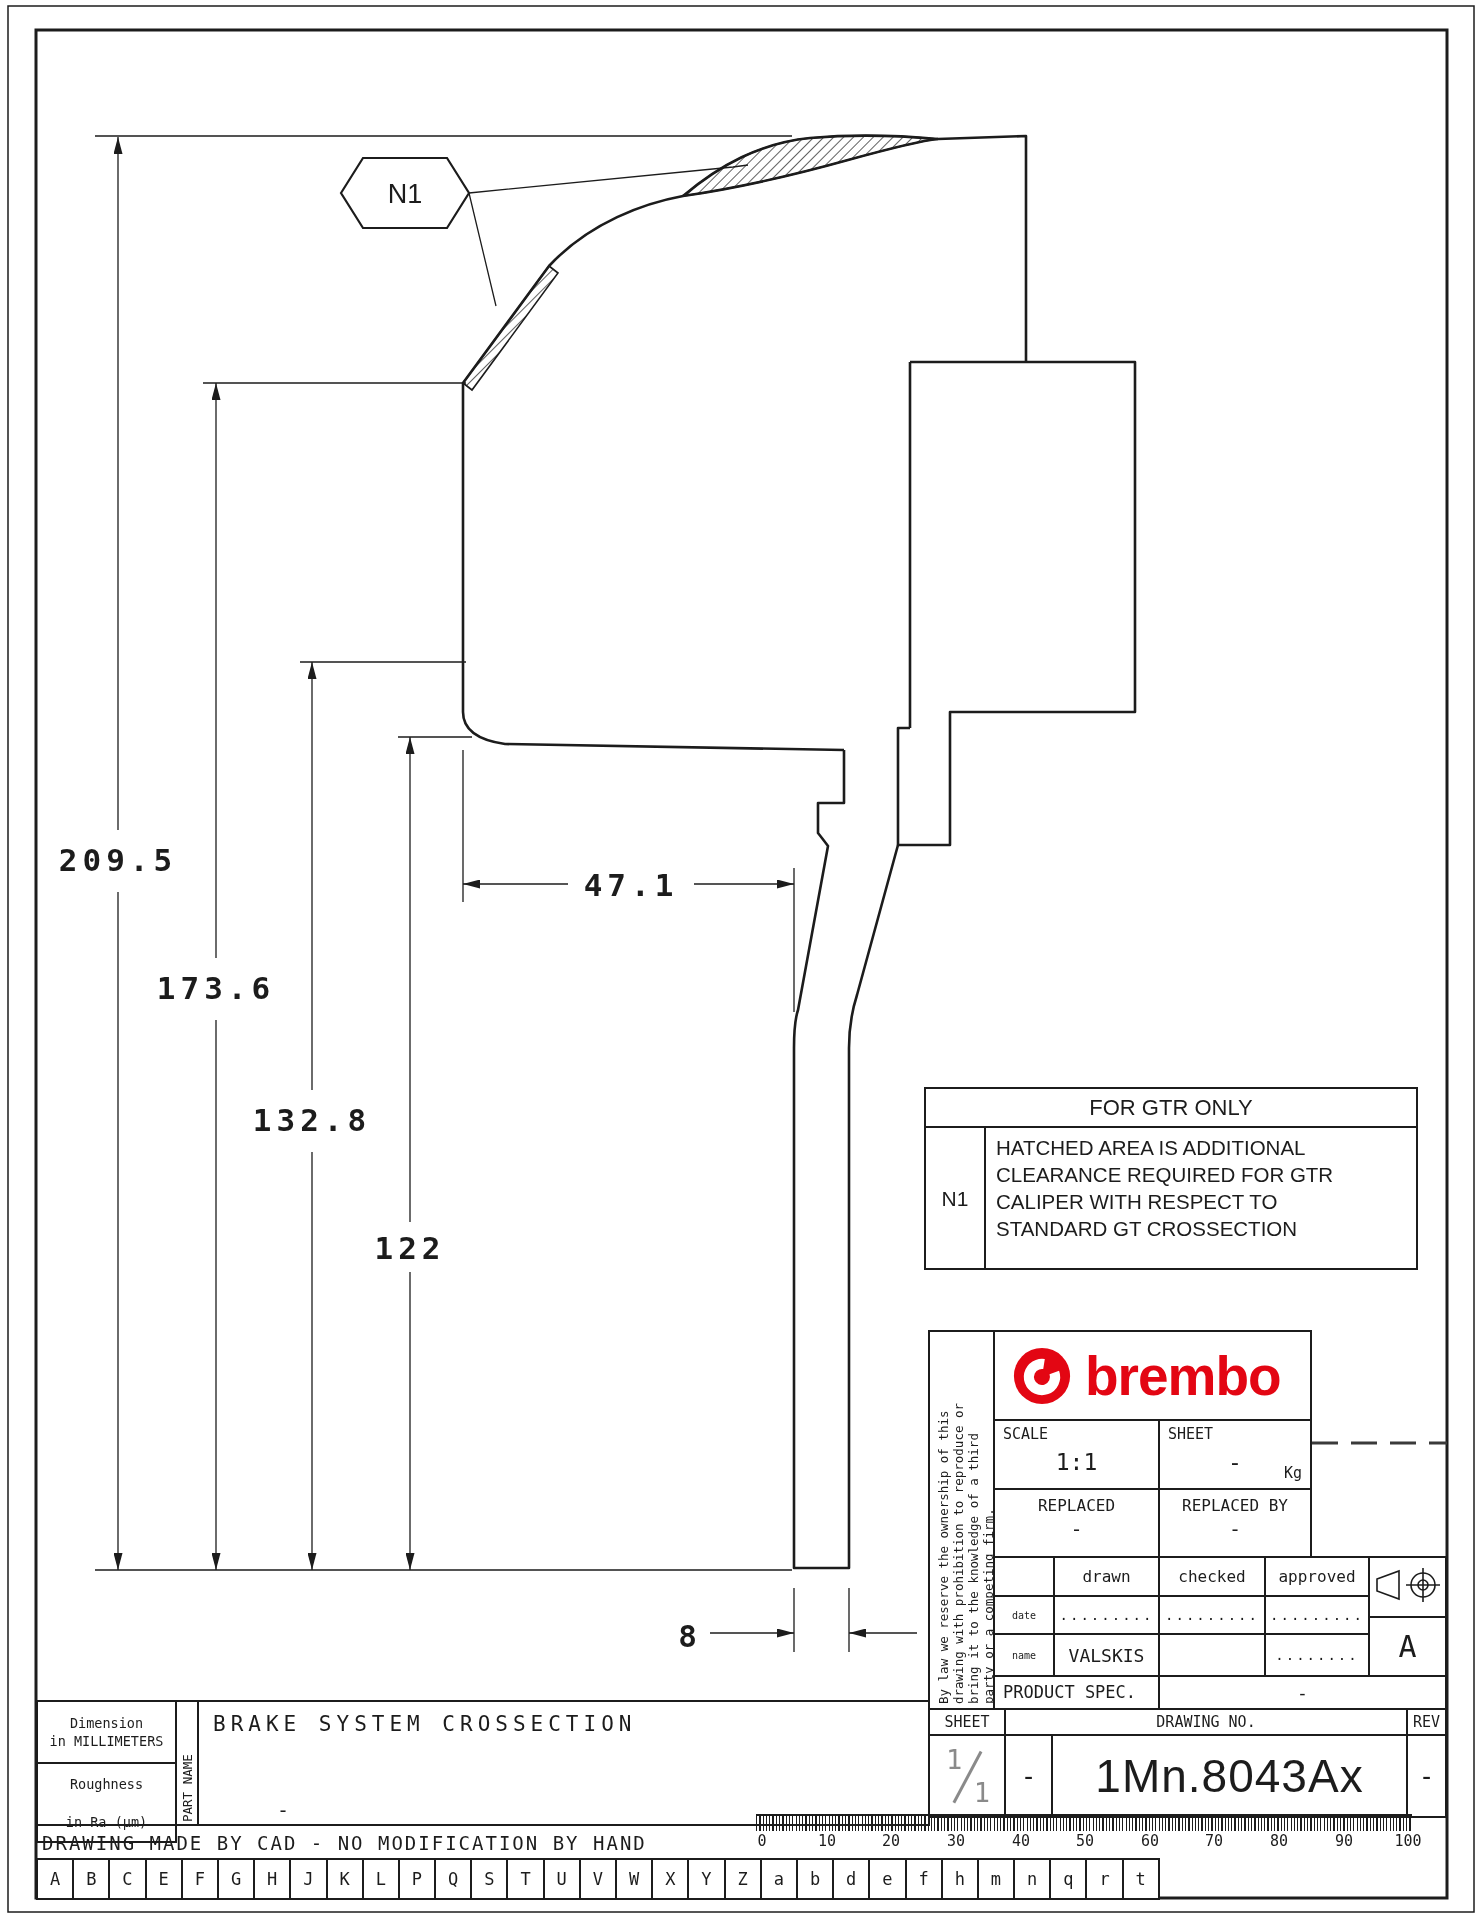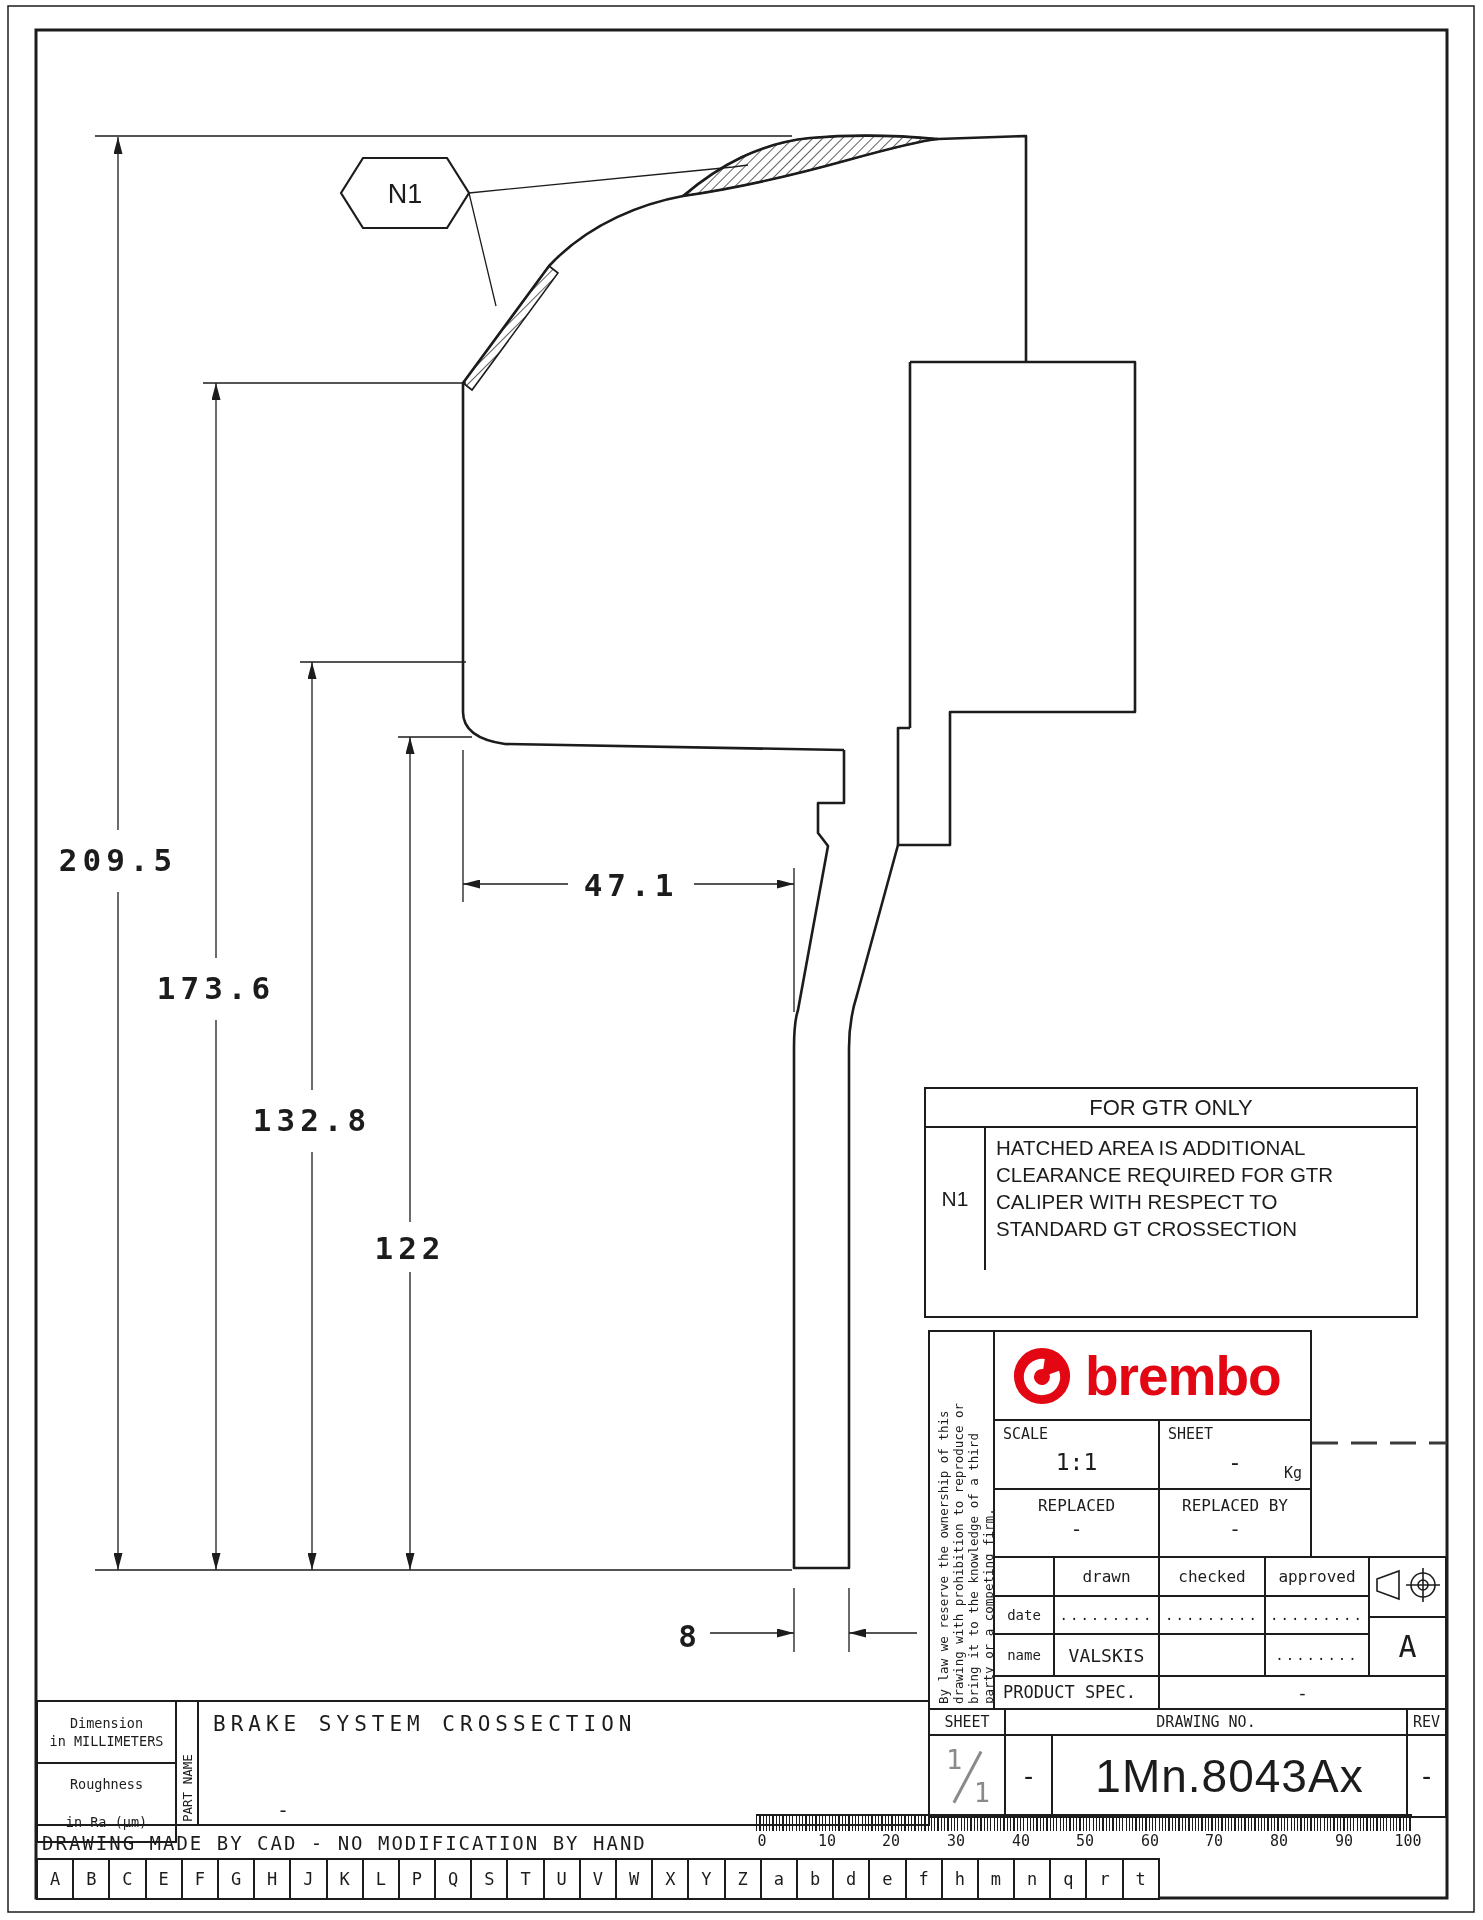--- a/index.html
+++ b/index.html
@@ -18,21 +18,21 @@
   .gtr-n1{width:58px;border-right:2px solid #1c1c1c;font-size:21px;}
   .gtr-text{flex:1;padding:6px 16px 0 10px;font-size:20.5px;line-height:27px;}
 
   
   .lbl{font-size:15px;padding:4px 0 0 8px;}
   .val-mid{font-size:23px;text-align:center;margin-top:6px;}
   .kg{position:absolute;right:8px;bottom:6px;font-size:15px;}
   .repl{font-size:16px;text-align:center;padding-top:6px;}
   .repl-val{font-size:20px;text-align:center;margin-top:2px;}
   .apr-head{font-size:16px;}
-  .apr-lbl{font-size:14px;}
+  .apr-lbl{font-size:10px;}
   .dots{font-size:14px;letter-spacing:2px;}
   .vtextwrap{position:absolute;transform-origin:0 0;transform:rotate(-90deg);}
   .disc-line{display:block;font-size:12.5px;line-height:15px;white-space:nowrap;}
   .frac{color:#8a8a8a;}
   .frac .fn{position:absolute;left:16px;top:8px;font-size:27px;}
   .frac .fd{position:absolute;right:14px;bottom:8px;font-size:27px;}
   .frac .fs{position:absolute;left:36px;top:12px;width:2.5px;height:58px;background:#8a8a8a;transform:rotate(28deg);}
   .brand{color:#e30613;font-size:55px;font-weight:bold;letter-spacing:-1px;}
 
   
@@ -104,21 +104,21 @@
     <text x="216" y="999">173.6</text>
     <text x="312" y="1131">132.8</text>
     <text x="410" y="1259">122</text>
     <text x="631" y="896">47.1</text>
     <text x="690" y="1647">8</text>
   </g>
 
   <line x1="1312" y1="1443" x2="1447" y2="1443" stroke="#3a3a3a" stroke-width="3" stroke-dasharray="26 13"></line>
 </svg>
 
-<div class="cell" style="left:924px;top:1087px;width:494px;height:231px;">
+<div class="cell" style="left:924px;top:1087px;width:494px;height:183px;">
   <div class="gtr-head ctr sans">FOR GTR ONLY</div>
   <div class="gtr-body">
     <div class="gtr-n1 ctr sans">N1</div>
     <div class="gtr-text sans">
       <div>HATCHED AREA IS ADDITIONAL</div>
       <div>CLEARANCE REQUIRED FOR GTR</div>
       <div>CALIPER WITH RESPECT TO</div>
       <div>STANDARD GT CROSSECTION</div>
     </div>
   </div>

